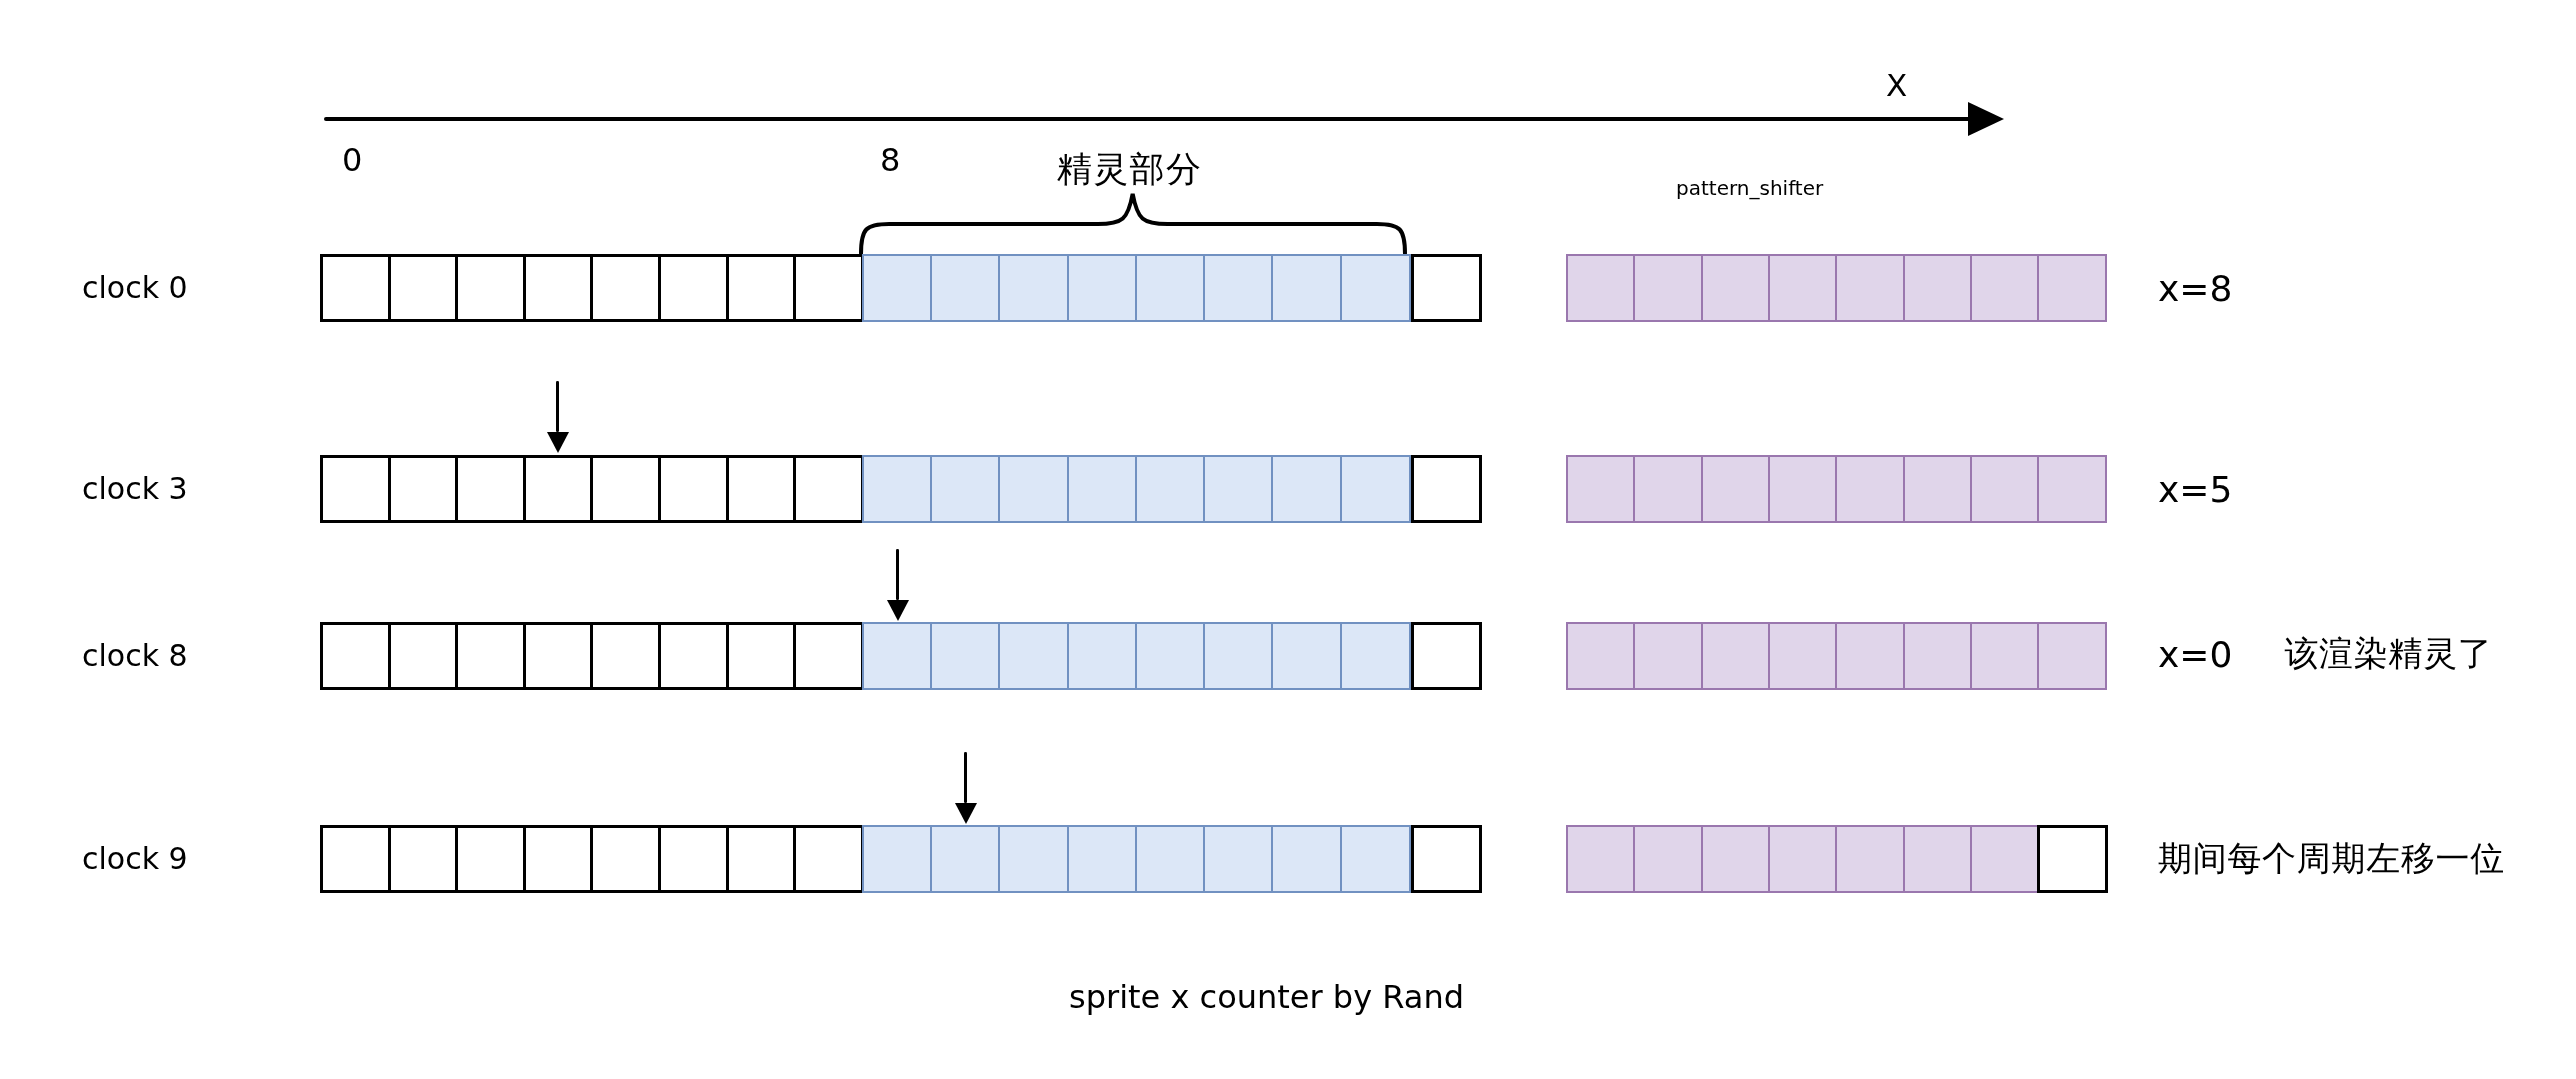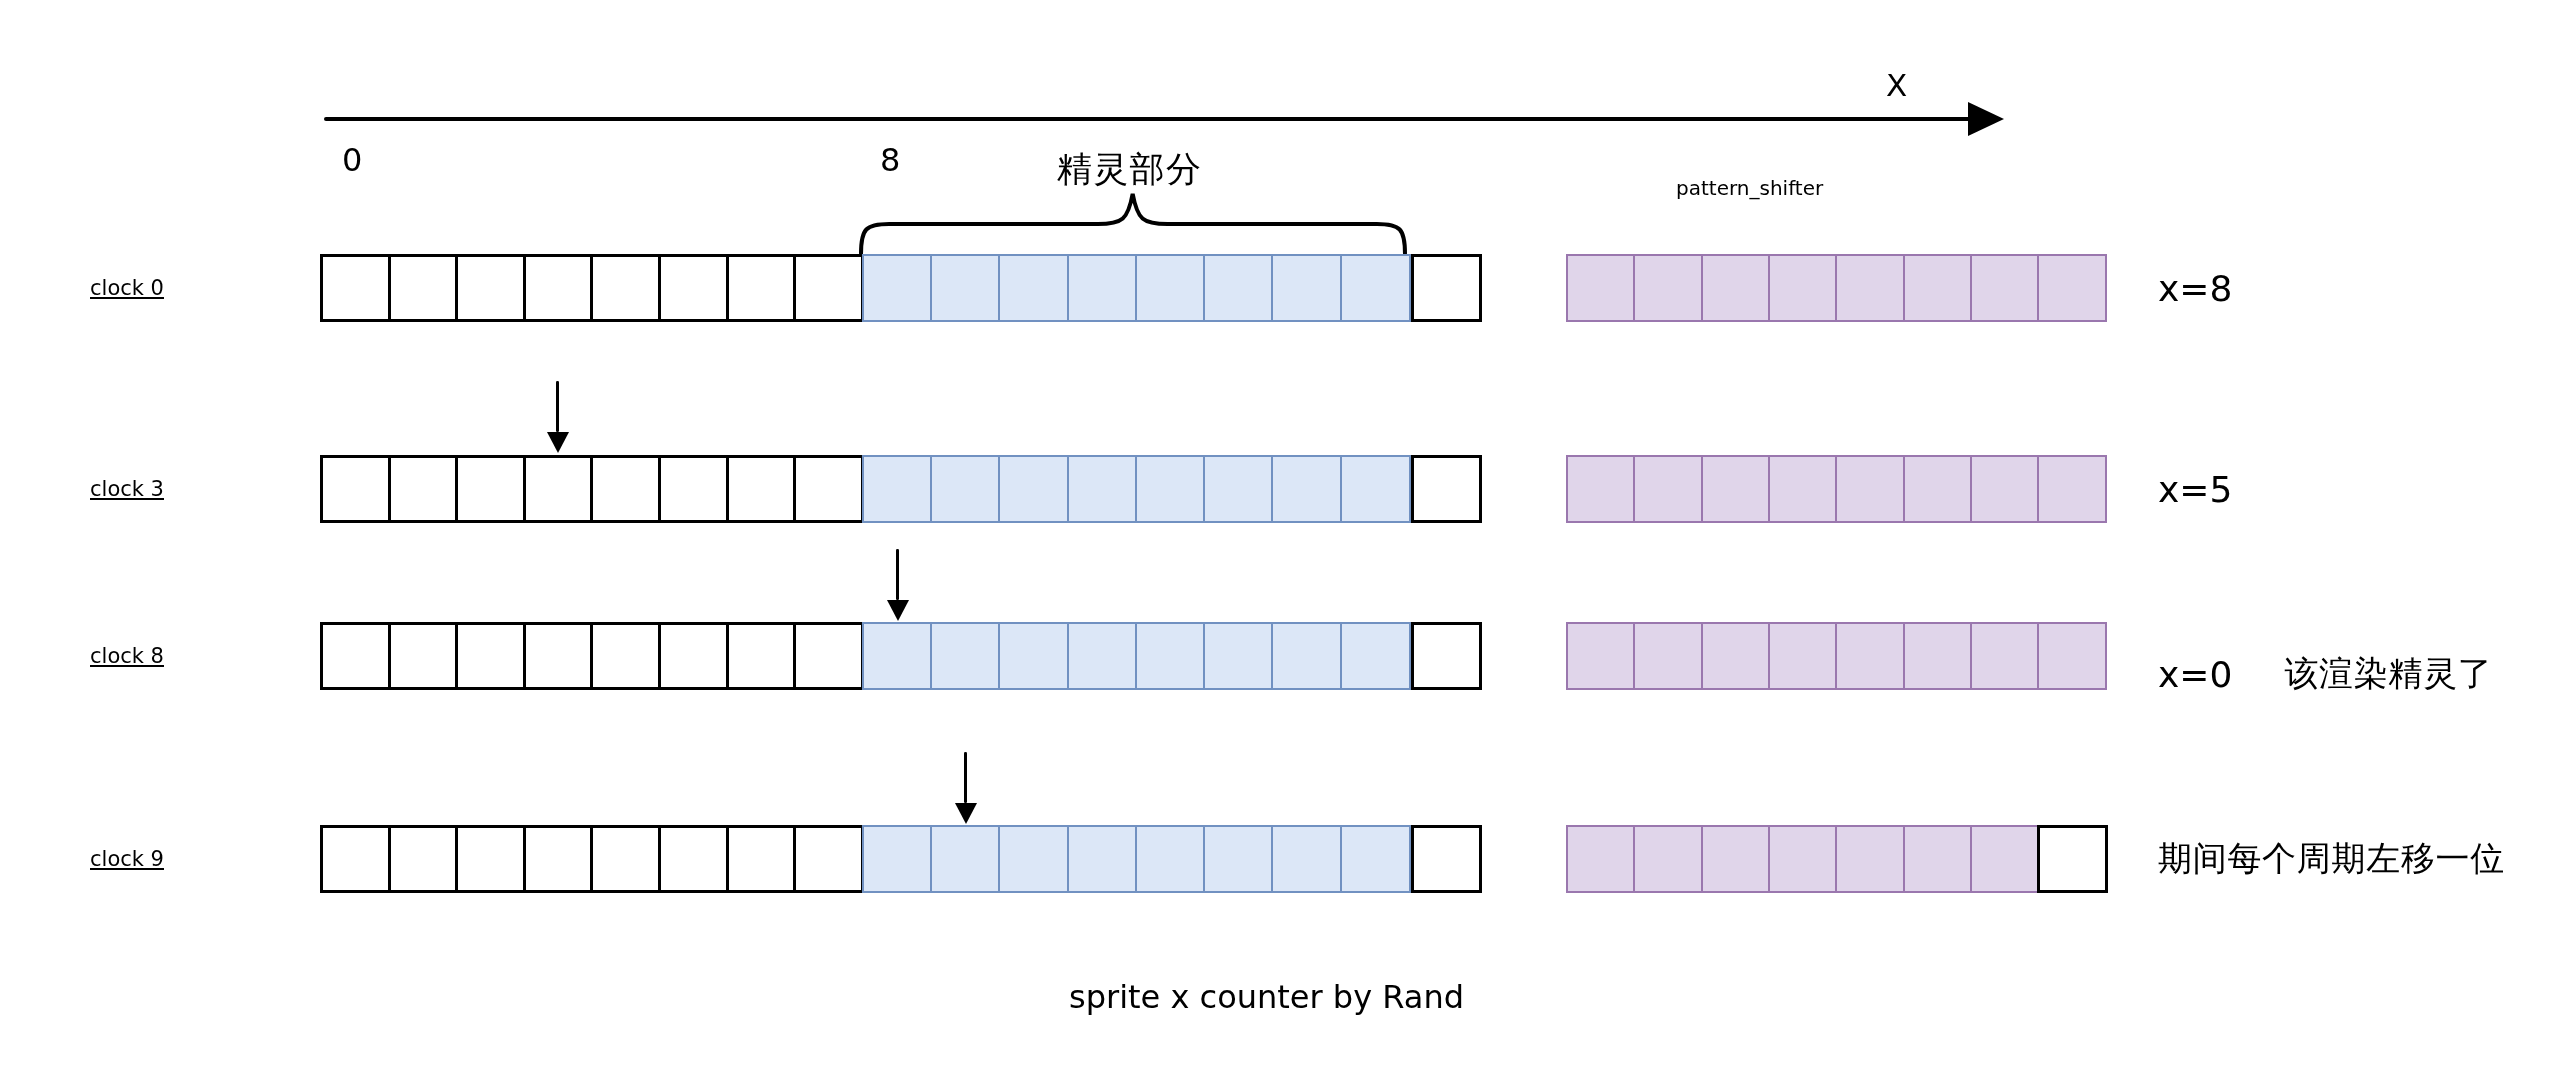--- a/index.html
+++ b/index.html
@@ -14,21 +14,21 @@
     border-top:17.5px solid transparent;border-bottom:17.5px solid transparent;border-left:36px solid var(--ink);}
   .axis-x-label{position:absolute;left:1886px;top:67px;font-size:31px;line-height:36px;}
   .tick{position:absolute;top:141px;font-size:32px;line-height:38px;}
   .tick-0{left:342px;}
   .tick-8{left:880px;}
   .sprite-section-label{position:absolute;left:1057px;top:150px;font-size:35px;line-height:39px;letter-spacing:1.3px;}
   .brace{position:absolute;left:859px;top:187px;}
   .shifter-title{position:absolute;left:1676px;top:169px;font-size:20px;line-height:39px;}
   .caption{position:absolute;left:1053px;top:977px;font-size:32px;line-height:40px;margin-left:16px;}
   
-  .clock-label{position:absolute;left:90px;height:68px;line-height:68px;font-size:21px;white-space:nowrap;text-decoration:underline;}
+  .clock-label{position:absolute;left:82px;height:68px;line-height:68px;font-size:30px;white-space:nowrap;}
   .cellrow{position:absolute;display:flex;align-items:flex-start;}
   .cell{box-sizing:border-box;height:68px;background:#fff;}
   .cell.white{width:71px;border:3.4px solid var(--ink);}
   .cell.white + .cell.white{margin-left:-3.4px;}
   .cell.sprite{width:71px;border:2.7px solid var(--sprite-border);background:var(--sprite-fill);margin-left:-2.7px;}
   .cell.shifter{width:70px;border:2.7px solid var(--shifter-border);background:var(--shifter-fill);}
   .cell.shifter + .cell.shifter{margin-left:-2.7px;}
   .cell.shifter-empty{width:71px;border:3.4px solid var(--ink);background:#fff;margin-left:-2.7px;}
   
   .scan-arrow{position:absolute;width:23px;display:flex;flex-direction:column;align-items:center;}
@@ -155,21 +155,21 @@
         <div class="cell shifter"></div>
         <div class="cell shifter"></div>
         <div class="cell shifter"></div>
         <div class="cell shifter"></div>
         <div class="cell shifter"></div>
       </div>
       <div class="scan-arrow" style="left: 886px; top: 549px;">
         <div class="shaft"></div>
         <div class="head"></div>
       </div>
-      <div class="row-ann" style="top: 640px; align-items: center;">
+      <div class="row-ann" style="top: 620px; align-items: center;">
         <div class="annotation">x=0</div>
         <div class="note">该渲染精灵了</div>
       </div>
       <div class="clock-label" style="top: 825px;">clock 9</div>
       <div class="cellrow" style="left: 320px; top: 825px;">
         <div class="cell white"></div>
         <div class="cell white"></div>
         <div class="cell white"></div>
         <div class="cell white"></div>
         <div class="cell white"></div>

